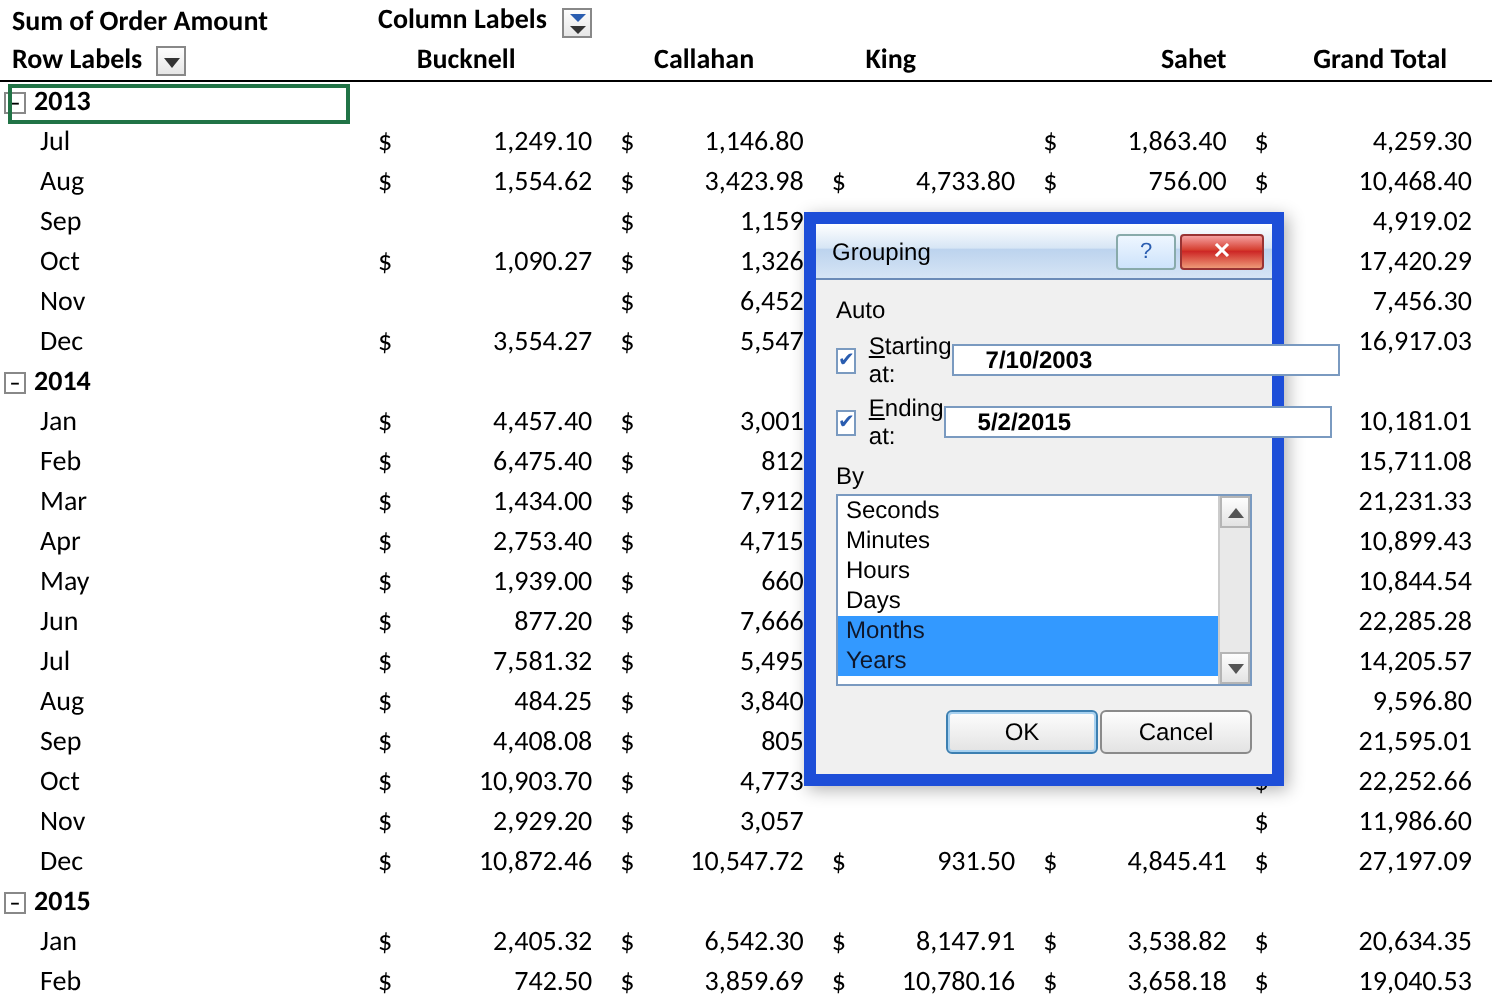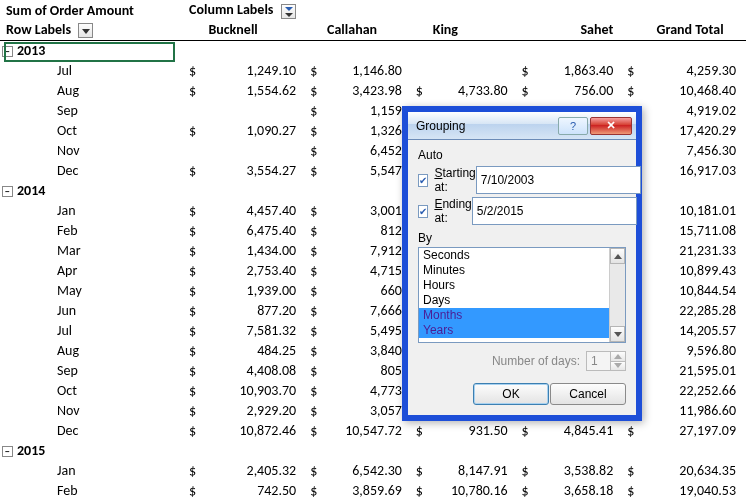--- a/index.html
+++ b/index.html
@@ -38,21 +38,21 @@
     display: inline-block;
     width: 11px; height: 11px;
     border: 1px solid #888;
     line-height: 9px;
     text-align: center;
     font-size: 10px;
     margin-right: 4px;
     vertical-align: middle;
     background: #fff;
   }
-  .month-cell { padding-left: 57px; }
+  .month-cell { padding-left: 20px; }
   .selected-cell {
     position: absolute;
     left: 4px; top: 42px;
     width: 171px; height: 20px;
     border: 2px solid #217346;
     pointer-events: none;
   }
   .drop-btn {
     display: inline-block;
     width: 15px; height: 15px;
@@ -129,38 +129,39 @@
     display: flex;
     align-items: center;
     justify-content: center;
     font-size: 10px;
     color: #2a5db0;
   }
   .field-label { width: 78px; }
   .field-label u { text-decoration: underline; }
   .txt {
     flex: 1;
-    height: 28px;
+    height: 16px;
     border: 1px solid #7a9ac0;
     background: #fff;
-    padding: 0 4px;
+    padding: 0 16px;
     font-size: 12px;
     font-family: inherit;
+    font-weight: bold;
   }
   .listbox {
     border: 1px solid #7a9ac0;
     background: #fff;
     height: 96px;
     margin-top: 2px;
     position: relative;
     display: flex;
   }
   .listbox-inner { flex: 1; overflow: hidden; }
   .list-item { padding: 0 4px; height: 15px; line-height: 15px; font-size:12px; }
-  .list-item.sel { background: #3399ff; color: #4c1d95; }
+  .list-item.sel { background: #3399ff; color: #0f172a; }
   .scrollbar {
     width: 16px;
     background: #e9e9e9;
     border-left: 1px solid #ccc;
     position: relative;
   }
   .sb-btn {
     height: 16px;
     background: linear-gradient(#fdfdfd,#e3e3e3);
     border: 1px solid #b5b5b5;
@@ -559,32 +560,18 @@
         </div>
       <div class="scrollbar">
         <div class="sb-btn up">
             <div class="sb-arrow up"></div>
           </div>
         <div class="sb-btn dn">
             <div class="sb-arrow dn"></div>
           </div>
       </div>
     </div>
-    <div class="numdays-row">
-      <span>Number of days:</span>
-      <div class="spinner">
-        <div class="spinner-val">1</div>
-        <div class="spinner-btns">
-          <div class="spin-b">
-              <div class="sb-arrow up" style="border-bottom-color:#aaa"></div>
-            </div>
-          <div class="spin-b">
-              <div class="sb-arrow dn" style="border-top-color:#aaa"></div>
-            </div>
-        </div>
-      </div>
-    </div>
     <div class="dlg-footer">
       <div class="btn default">OK</div>
       <div class="btn">Cancel</div>
     </div>
   </div>
 </div>
 
 </body></html>

